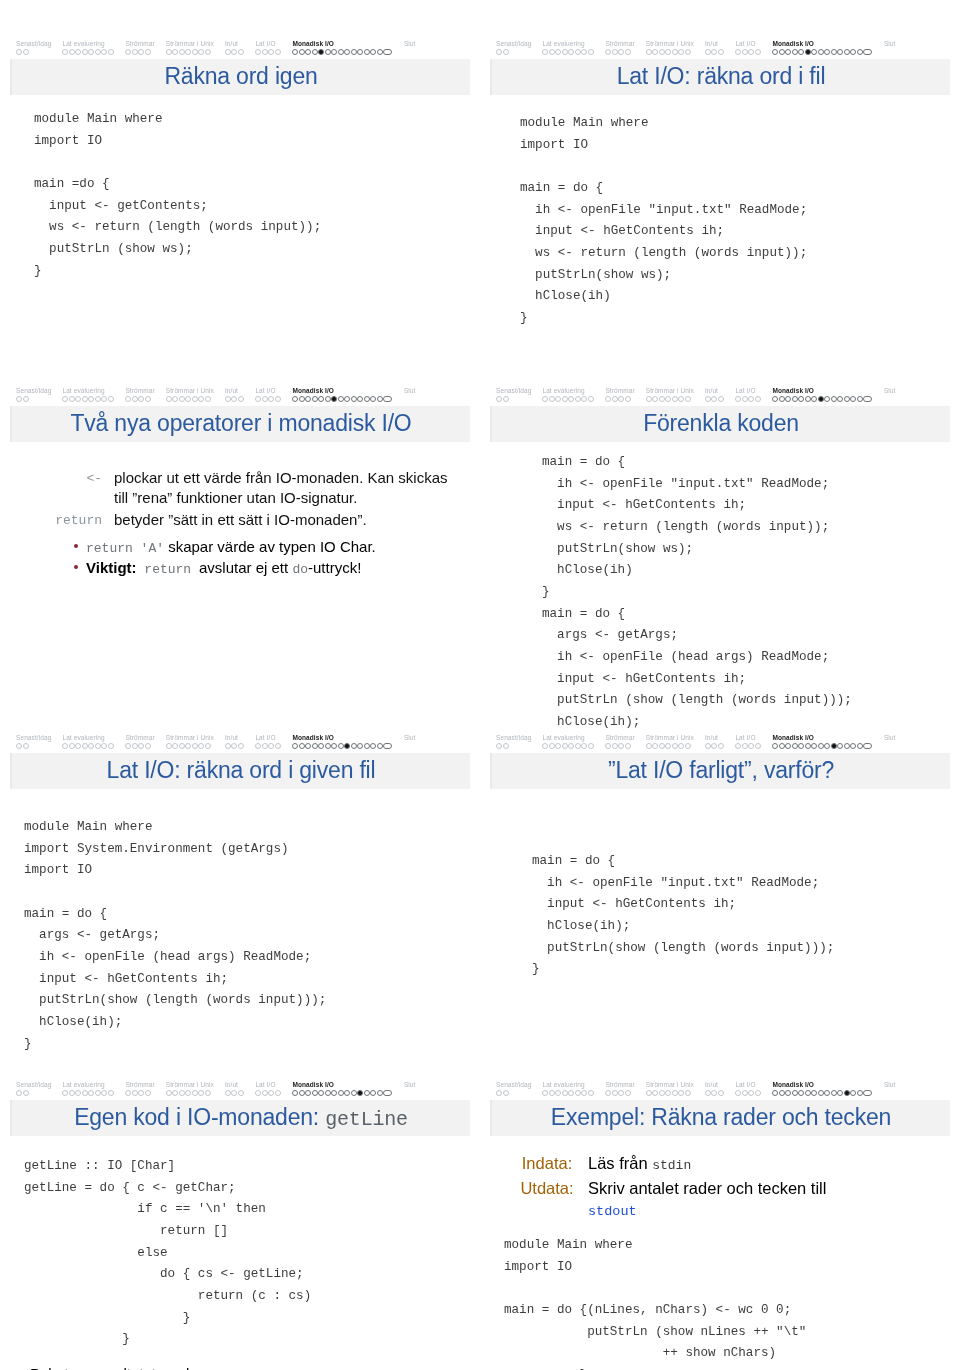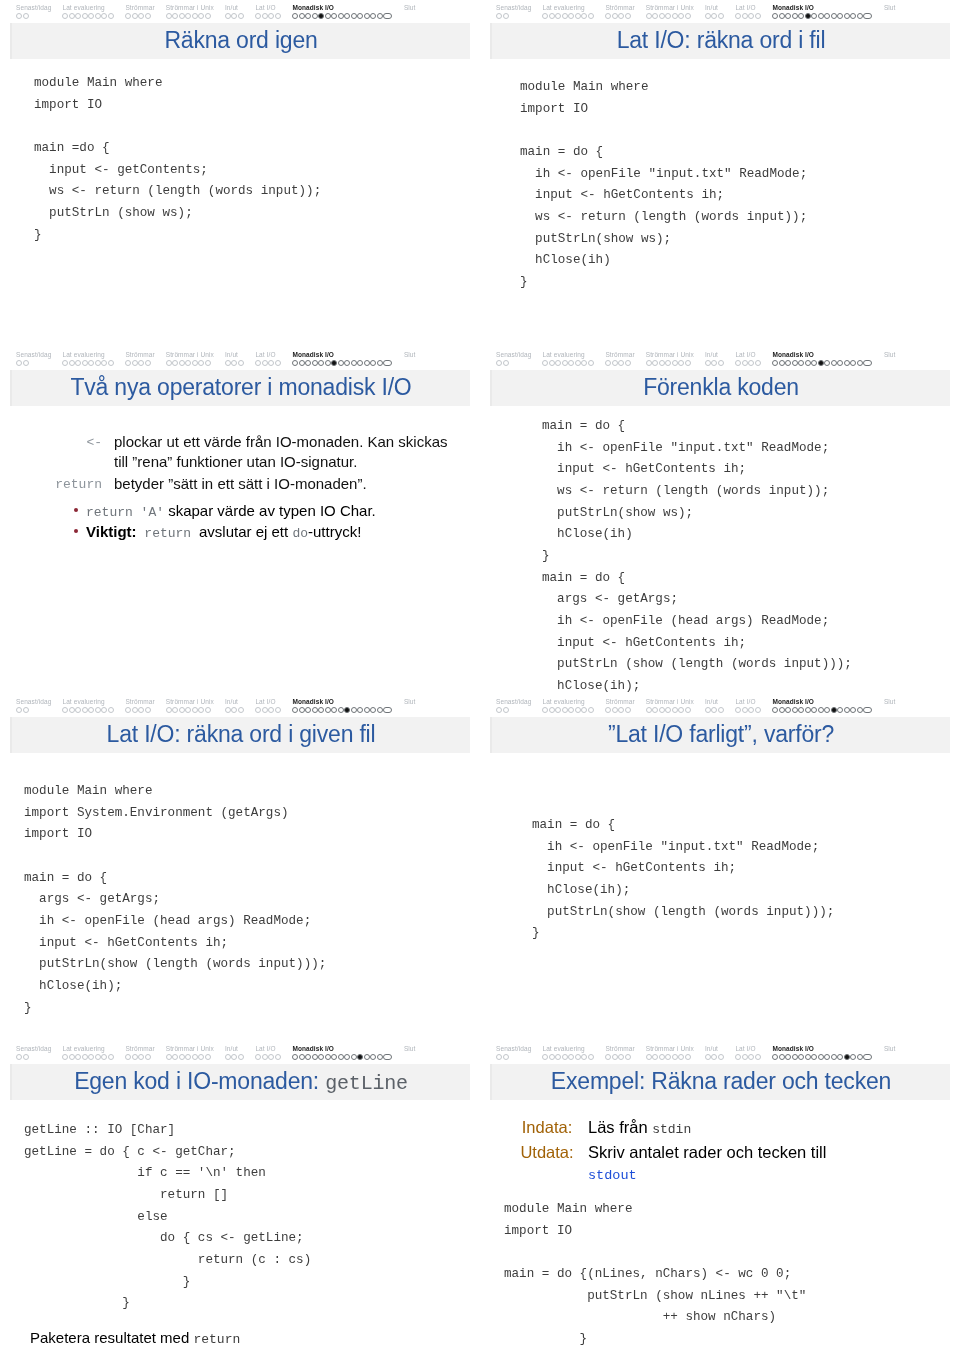--- a/index.html
+++ b/index.html
@@ -11,20 +11,21 @@
     width: 960px;
     height: 1370px;
     font-family: "Liberation Sans", sans-serif;
     color: #000;
     overflow: hidden;
   }
   .sheet {
     width: 960px;
     height: 1259px;
     position: relative;
+    margin-top: 36px;
   }
   .grid {
     display: grid;
     grid-template-columns: 480px 480px;
     grid-template-rows: 347px 347px 347px 329px;
     width: 960px;
   }
   .slide {
     position: relative;
     box-sizing: border-box;

